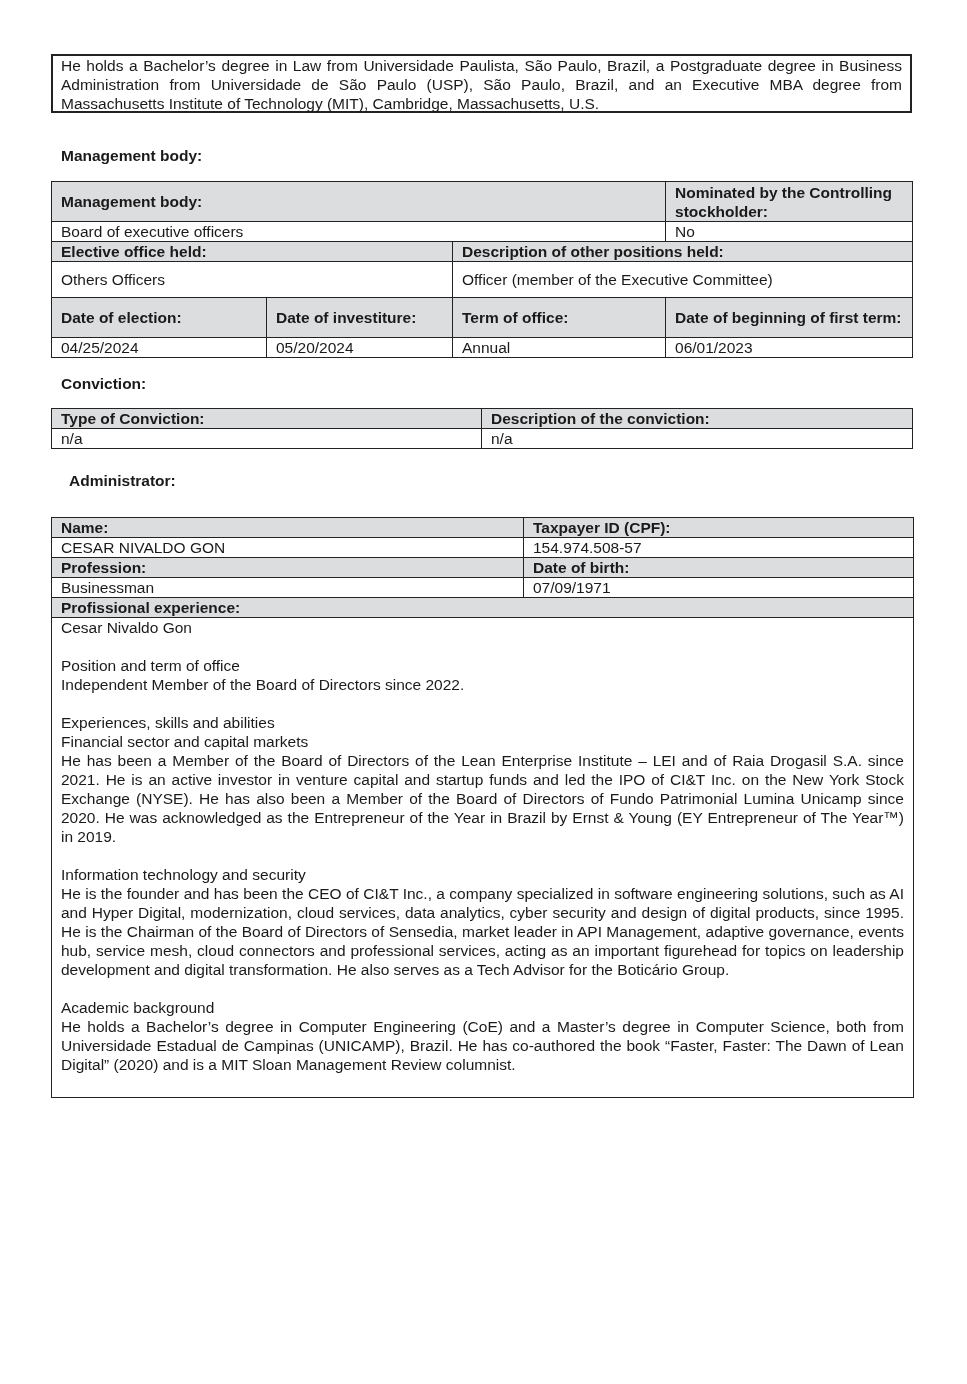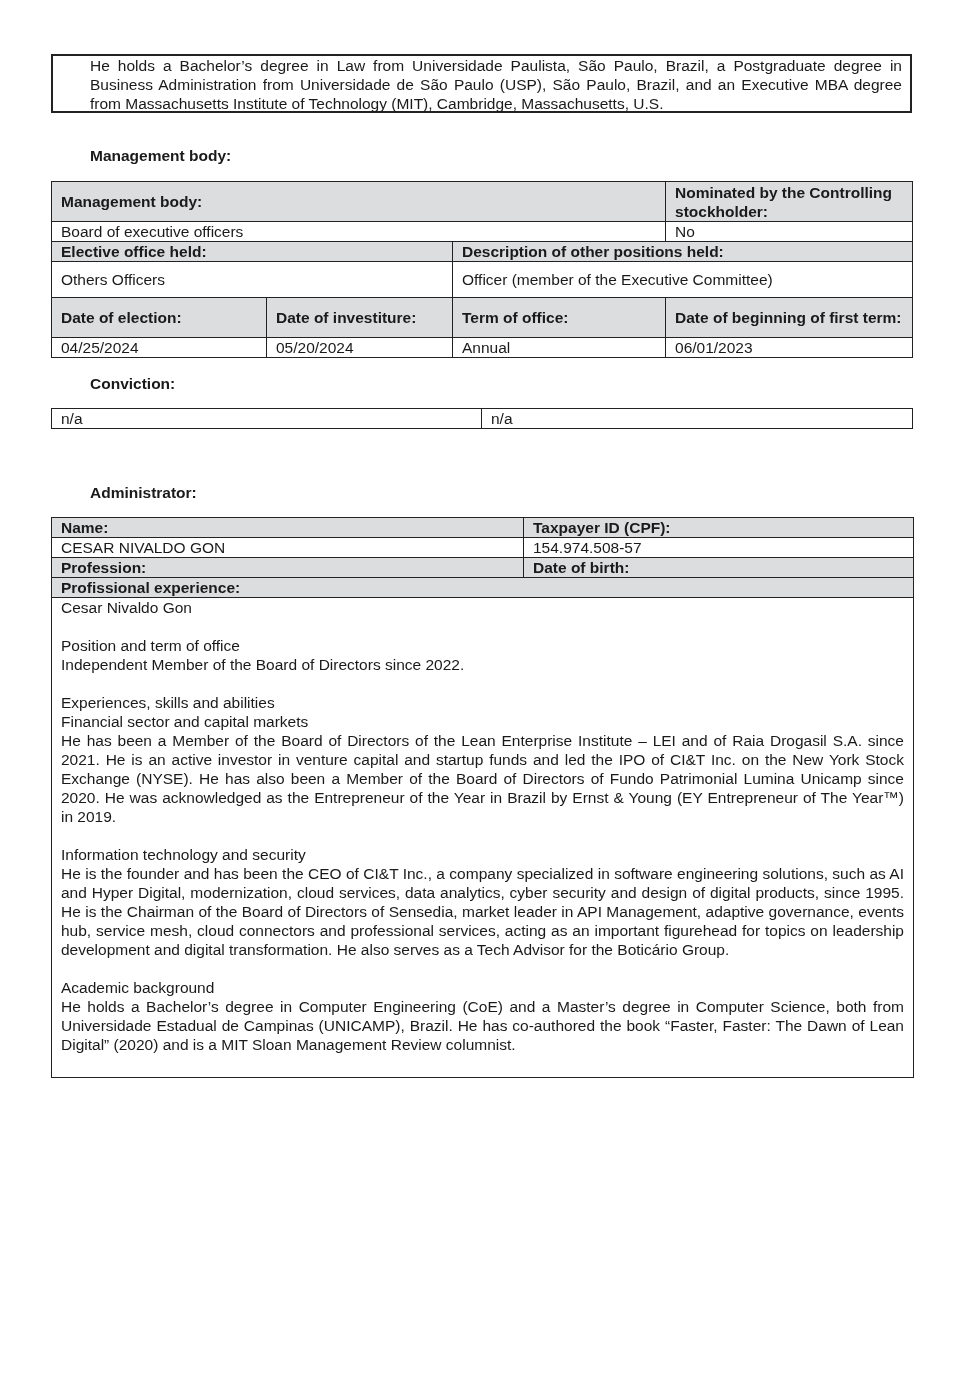--- a/index.html
+++ b/index.html
@@ -1,21 +1,21 @@
 <!DOCTYPE html>
 <html><head>
 <meta charset="utf-8">
 <style>
   html, body { margin: 0; padding: 0; background: #ffffff; }
   body {
     width: 967px; height: 1384px; position: relative; overflow: hidden;
     font-family: "Liberation Sans", sans-serif; color: #1a1a1a;
     font-size: 15.5px;
   }
-  .abs { position: absolute; padding-left: 29px; }
+  .abs { position: absolute; }
   .box {
     left: 51px; width: 861px; border: 2px solid #222; box-sizing: border-box;
   }
   .para { text-align: justify; line-height: 19px; padding: 0 8px; margin: 0; }
   .section-title {
     left: 61px; font-weight: bold; font-size: 15.5px;
   }
   table.grid {
     position: absolute; border-collapse: collapse; table-layout: fixed;
     font-size: 15.5px;
@@ -78,46 +78,54 @@
   </table>
 
 <div class="abs section-title" style="top:375px;text-align:center;">Conviction:</div>
 
 <table class="grid" style="left:51px; top:408px; width:861px;">
   <colgroup>
       <col style="width:430px">
       <col style="width:431px">
     </colgroup>
   <tbody>
+      <tr style="height:20px;">
+    <td class="h">Type of Conviction:</td>
+    <td class="h">Description of the conviction:</td>
+  </tr>
   <tr style="height:20px;">
     <td>n/a</td>
     <td>n/a</td>
   </tr>
 </tbody>
   </table>
 
-<div class="abs section-title" style="top:484px;">Administrator:</div>
+<div class="abs section-title" style="top:472px;margin-left:8px;">Administrator:</div>
 
 <table class="grid" style="left:51px; top:517px; width:862px;">
   <colgroup>
       <col style="width:472px">
       <col style="width:390px">
     </colgroup>
   <tbody>
       <tr style="height:20px;">
     <td class="h">Name:</td>
     <td class="h">Taxpayer ID (CPF):</td>
   </tr>
   <tr style="height:20px;">
     <td>CESAR NIVALDO GON</td>
     <td>154.974.508-57</td>
   </tr>
   <tr style="height:20px;">
     <td class="h">Profession:</td>
     <td class="h">Date of birth:</td>
+  </tr>
+  <tr style="height:20px;">
+    <td>Businessman</td>
+    <td>07/09/1971</td>
   </tr>
   <tr style="height:20px;">
     <td class="h" colspan="2">Profissional experience:</td>
   </tr>
   <tr style="height:480px;">
     <td colspan="2" style="vertical-align:top; padding-top:0px; padding-bottom:0px; text-align:justify;" class="exp">
       <p>Cesar Nivaldo Gon</p>
       <div class="gap"></div>
       <p>Position and term of office</p>
       <p>Independent Member of the Board of Directors since 2022.</p>

